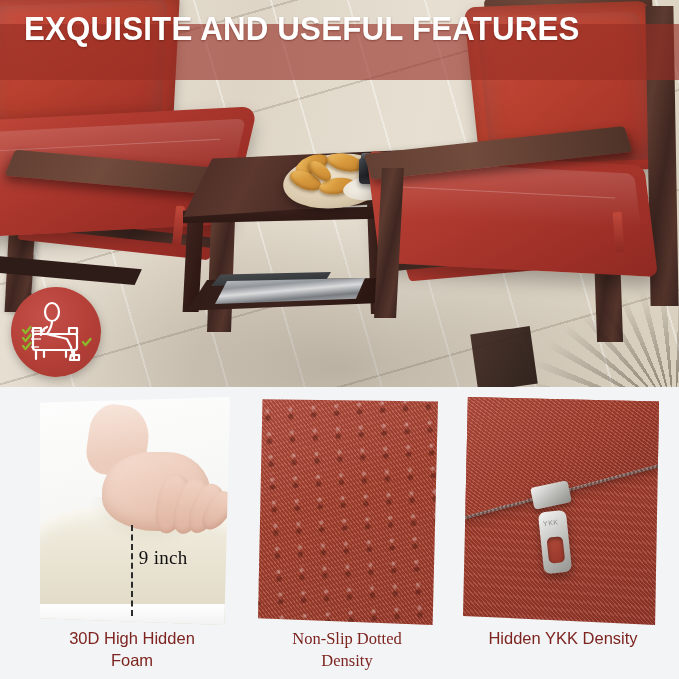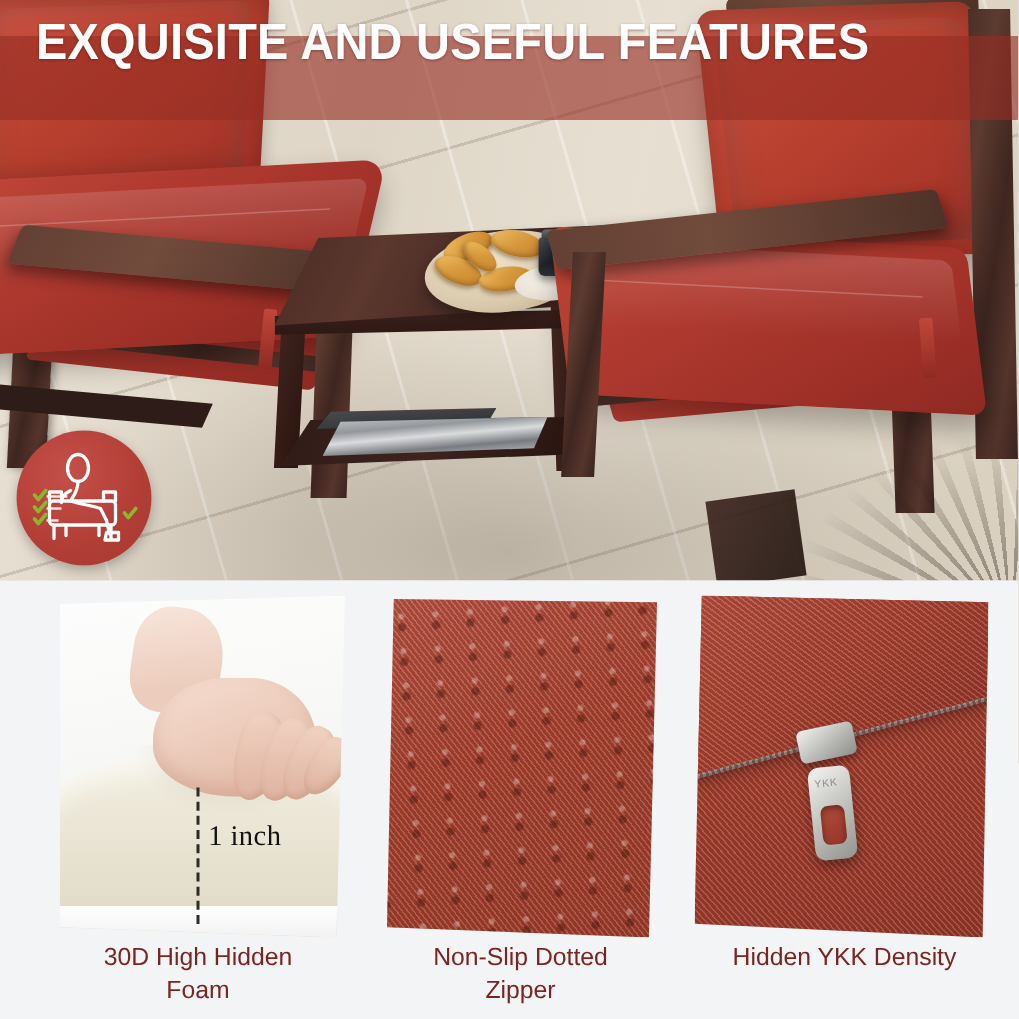--- a/index.html
+++ b/index.html
@@ -216,21 +216,21 @@
   .z-pullhole{position:absolute;left:6px;top:26px;width:16px;height:26px;border-radius:5px;
     background:linear-gradient(160deg,#b04a3a,#96372a);
     box-shadow:inset 0 2px 4px rgba(0,0,0,.4);}
   .z-ykk{position:absolute;left:4px;top:8px;width:20px;height:9px;
     color:#8d8d89;font-size:7px;font-family:"Liberation Sans",sans-serif;letter-spacing:.5px;}
 
   
   .cap{position:absolute;top:628px;text-align:center;color:#7e2420;
     font-family:"Liberation Sans",sans-serif;font-size:16.5px;line-height:1.33;font-weight:400;}
   .cap1{left:14px;width:236px;}
-  .cap2{left:232px;width:230px;}
+  .cap2{left:232px;width:230px;font-family:Liberation Serif, serif;}
   .cap3{left:448px;width:230px;}
 </style>
 </head>
 <body>
 
 <div class="page">
 
   <div class="hero">
 
     <div class="patio"></div>
@@ -324,21 +324,21 @@
     <div class="foam-base"></div>
     <div class="hand">
       <div class="wrist"></div>
       <div class="palm"></div>
       <div class="fing" style="left:52%;top:46%;width:22%;height:44%;transform:rotate(14deg);"></div>
       <div class="fing" style="left:66%;top:49%;width:21%;height:42%;transform:rotate(20deg);"></div>
       <div class="fing" style="left:78%;top:53%;width:20%;height:38%;transform:rotate(26deg);"></div>
       <div class="fing" style="left:88%;top:58%;width:17%;height:31%;transform:rotate(33deg);"></div>
     </div>
     <div class="inchline"></div>
-    <div class="inchlbl">1 inch</div>
+    <div class="inchlbl">9 inch</div>
   </div>
 
   <div class="panel p2">
     <div class="twill"></div>
     <div class="dots"></div>
   </div>
 
   <div class="panel p3">
     <div class="z-twill"></div>
     <div class="z-tape"></div>
@@ -350,19 +350,19 @@
       <div class="z-pullhole"></div>
     </div>
   </div>
 
   <div class="cap cap1">
     <div>30D High Hidden</div>
     <div>Foam</div>
   </div>
   <div class="cap cap2">
     <div>Non-Slip Dotted</div>
-    <div>Zipper</div>
+    <div>Density</div>
   </div>
   <div class="cap cap3">
     <div>Hidden YKK Density</div>
   </div>
 
 </div>
 
 </body></html>

